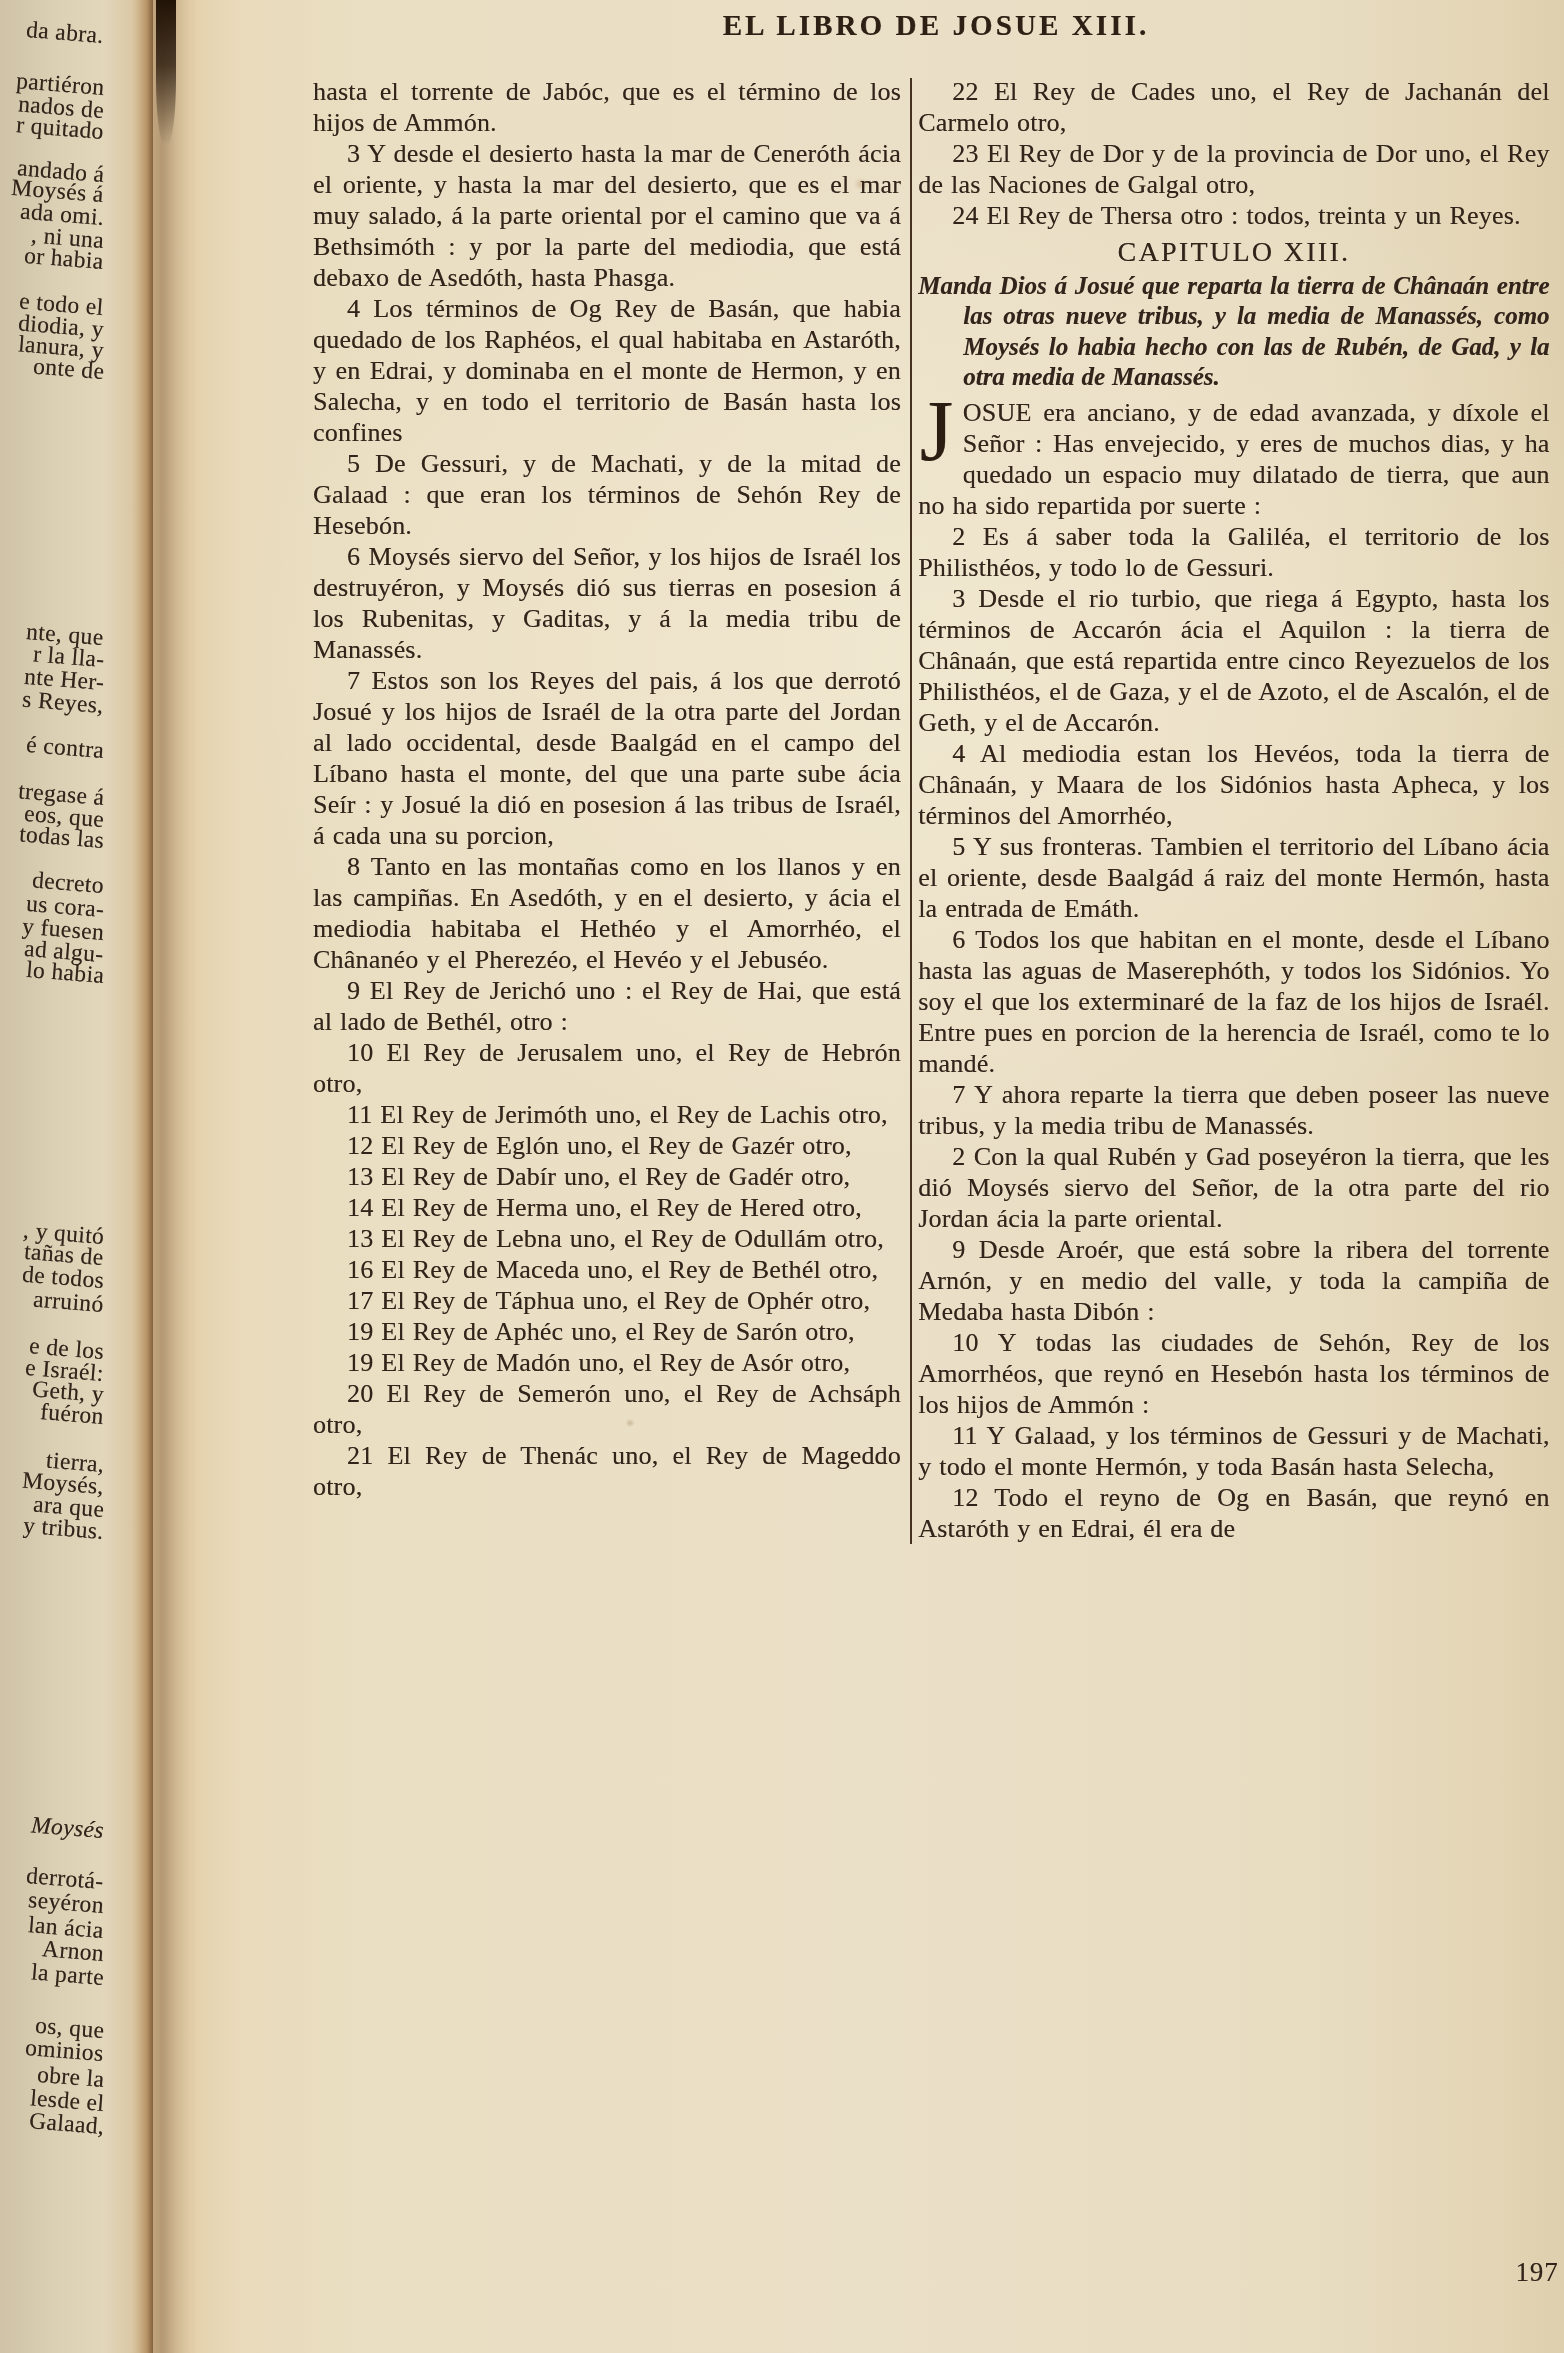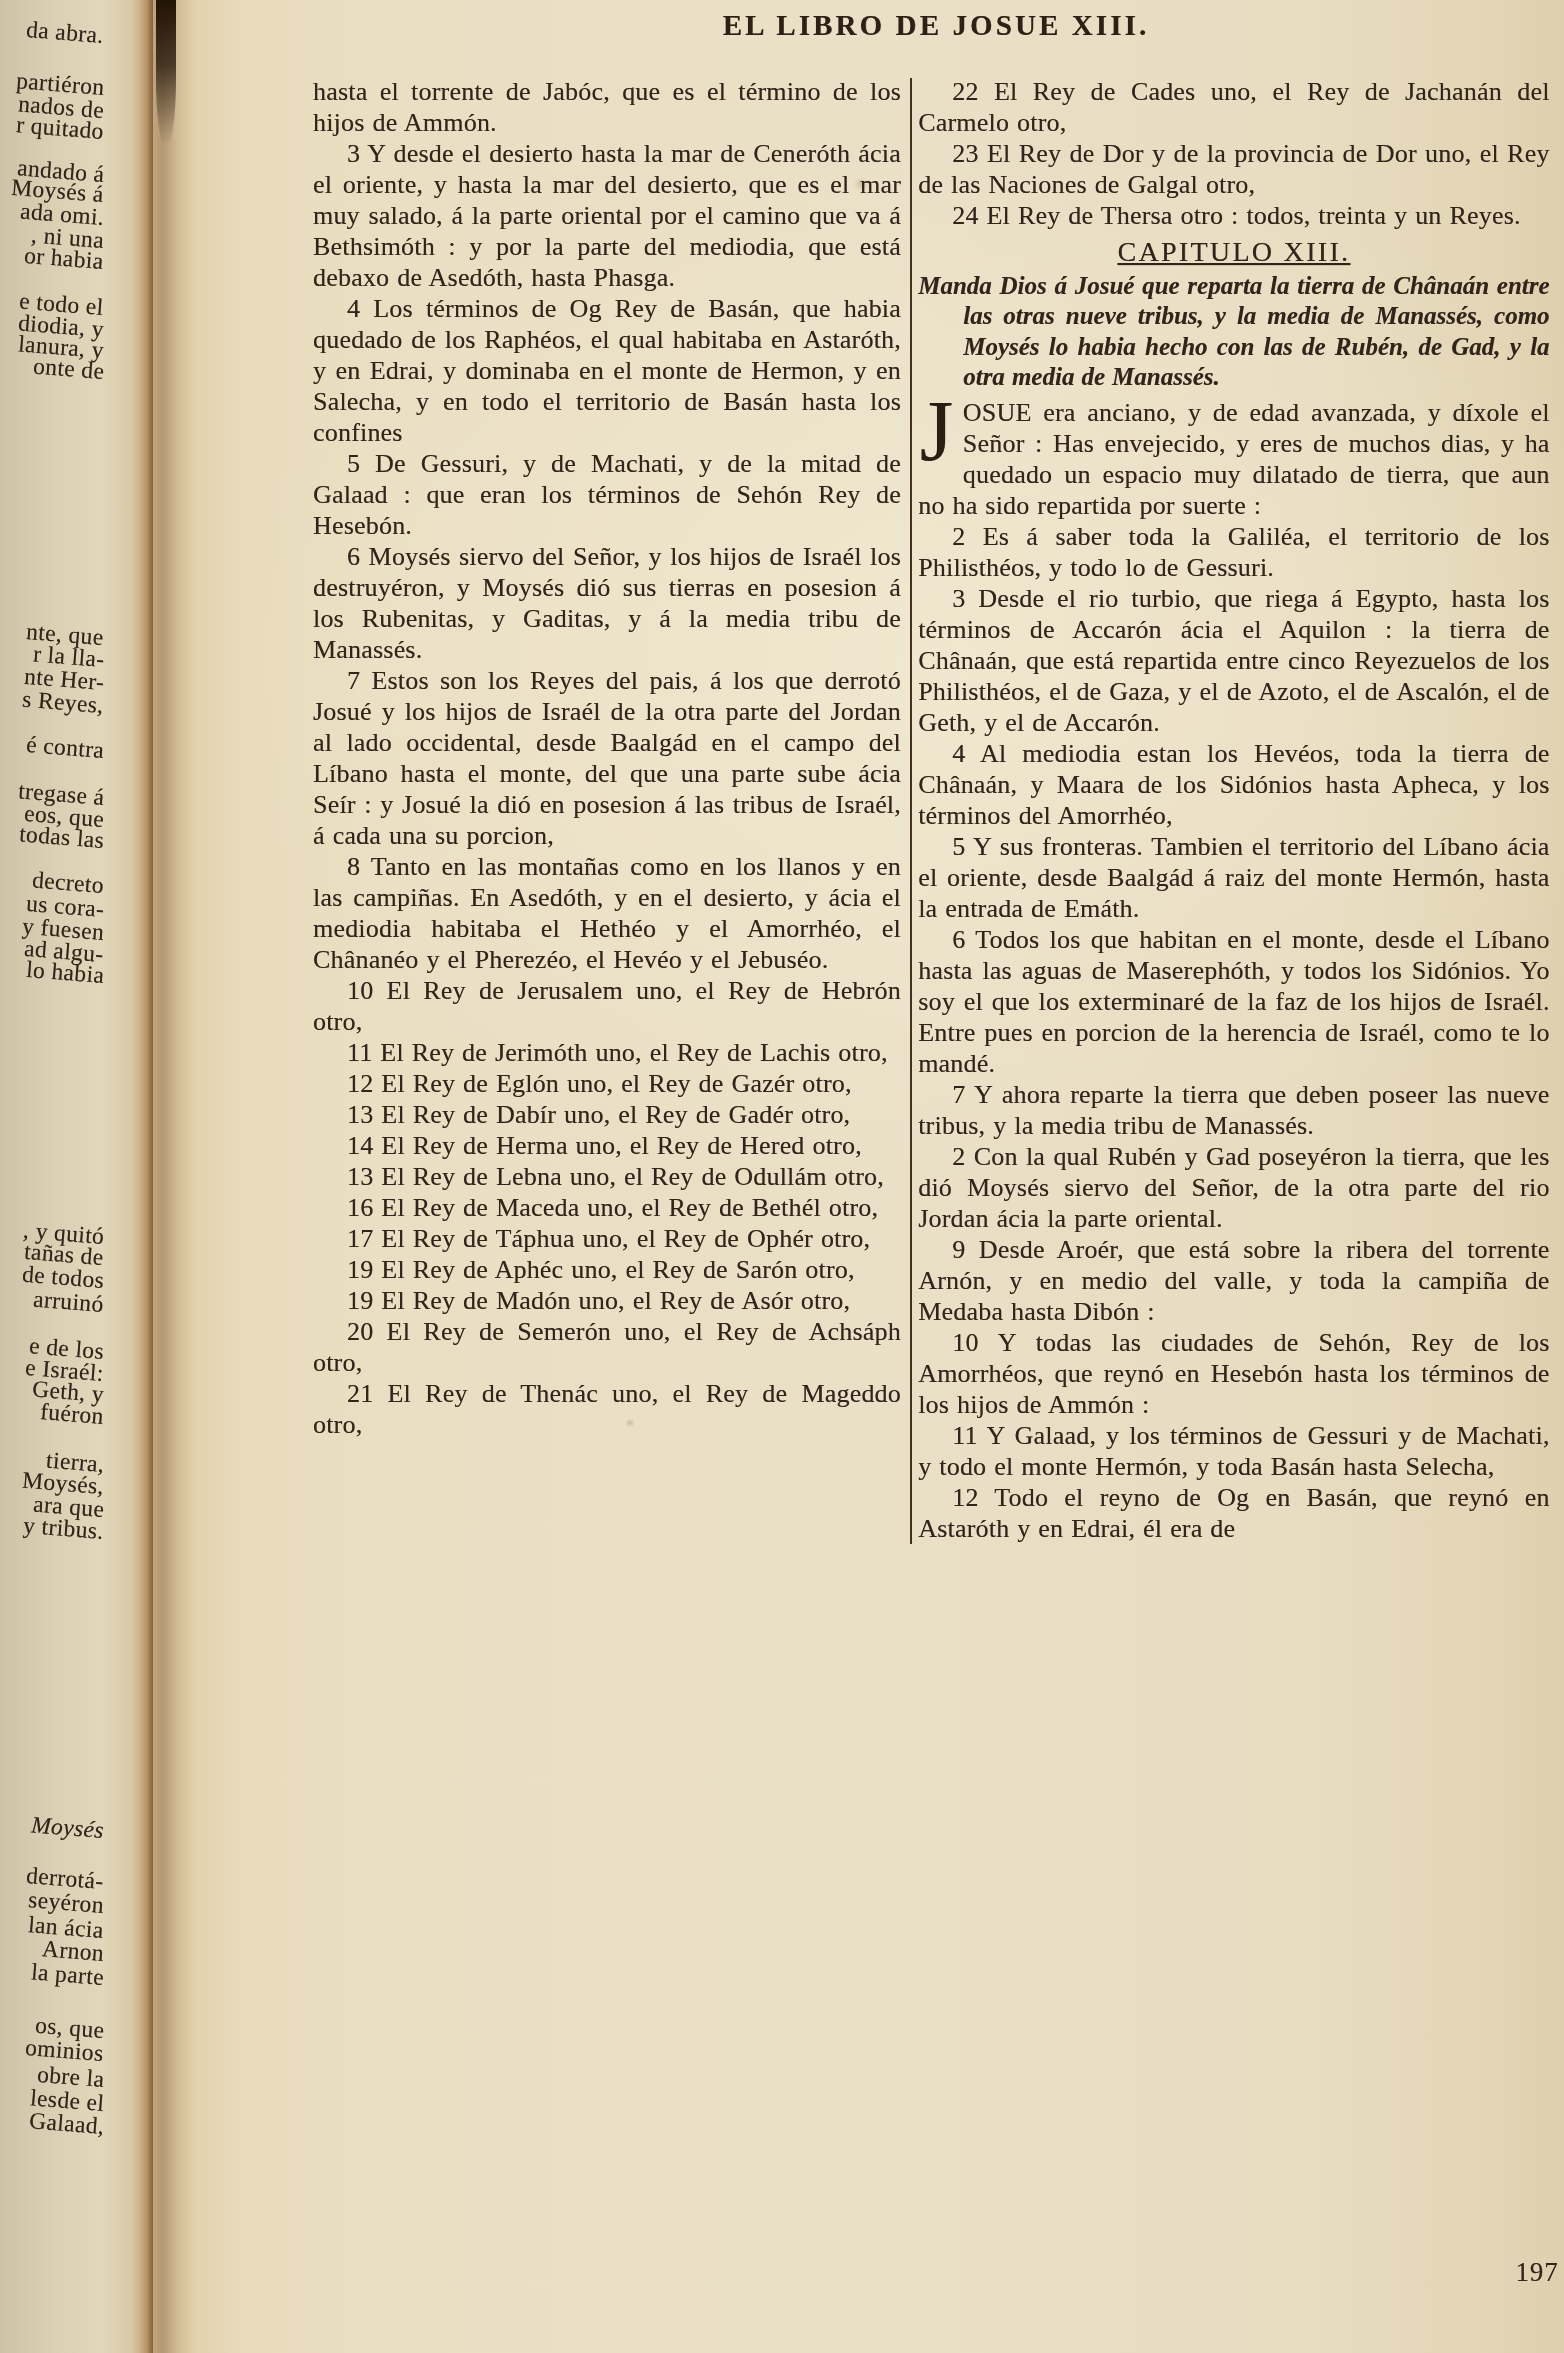--- a/index.html
+++ b/index.html
@@ -58,21 +58,20 @@
 
   p.verse{
     margin:0;text-align:justify;font-size:26px;line-height:31px;
     text-indent:34px;color:#32241a;letter-spacing:0.2px;word-spacing:1.2px;
     text-shadow:0.2px 0.2px 0.5px rgba(40,25,12,.45);
   }
   .chapter-heading{
     margin:4.7px 0 1.6px;text-align:center;font-size:28px;letter-spacing:2.3px;
     color:#32241a;font-weight:normal;
     text-shadow:0.3px 0.3px 0.5px rgba(40,25,12,.5);
-    text-decoration:underline;
   }
   .chapter-summary{
     margin:3.1px 0 4.7px;font-style:italic;font-weight:bold;
     font-size:25px;line-height:30.5px;text-align:justify;
     padding-left:45px;text-indent:-45px;color:#32241a;word-spacing:0.8px;
     text-shadow:0.2px 0.2px 0.5px rgba(40,25,12,.4);
   }
   p.opening{
     margin:0;text-align:justify;font-size:26px;line-height:31px;color:#32241a;
     letter-spacing:0.2px;word-spacing:1.2px;
@@ -157,20 +156,21 @@
 
         <div class="col-left">
 
         <p class="verse" style="text-indent: 0px;">hasta el torrente de Jabóc, que es el término de los hijos de Ammón.</p>
             <p class="verse">3 Y desde el desierto hasta la mar de Ceneróth ácia el oriente, y hasta la mar del desierto, que es el mar muy salado, á la parte oriental por el camino que va á Bethsimóth : y por la parte del mediodia, que está debaxo de Asedóth, hasta Phasga.</p>
             <p class="verse">4 Los términos de Og Rey de Basán, que habia quedado de los Raphéos, el qual habitaba en Astaróth, y en Edrai, y dominaba en el monte de Hermon, y en Salecha, y en todo el territorio de Basán hasta los confines</p>
             <p class="verse">5 De Gessuri, y de Machati, y de la mitad de Galaad : que eran los términos de Sehón Rey de Hesebón.</p>
             <p class="verse">6 Moysés siervo del Señor, y los hijos de Israél los destruyéron, y Moysés dió sus tierras en posesion á los Rubenitas, y Gaditas, y á la media tribu de Manassés.</p>
             <p class="verse">7 Estos son los Reyes del pais, á los que derrotó Josué y los hijos de Israél de la otra parte del Jordan al lado occidental, desde Baalgád en el campo del Líbano hasta el monte, del que una parte sube ácia Seír : y Josué la dió en posesion á las tribus de Israél, á cada una su porcion,</p>
             <p class="verse">8 Tanto en las montañas como en los llanos y en las campiñas.  En Asedóth, y en el desierto, y ácia el mediodia habitaba el Hethéo y el Amorrhéo, el Chânanéo y el Pherezéo, el Hevéo y el Jebuséo.</p>
+            <p class="verse">9 El Rey de Jerichó uno :  el Rey de Hai, que está al lado de Bethél, otro :</p>
             <p class="verse">10 El Rey de Jerusalem uno, el Rey de Hebrón otro,</p>
             <p class="verse">11 El Rey de Jerimóth uno, el Rey de Lachis otro,</p>
             <p class="verse">12 El Rey de Eglón uno, el Rey de Gazér otro,</p>
             <p class="verse">13 El Rey de Dabír uno, el Rey de Gadér otro,</p>
             <p class="verse">14 El Rey de Herma uno, el Rey de Hered otro,</p>
             <p class="verse">13 El Rey de Lebna uno, el Rey de Odullám otro,</p>
             <p class="verse">16 El Rey de Maceda uno, el Rey de Bethél otro,</p>
             <p class="verse">17 El Rey de Táphua uno, el Rey de Ophér otro,</p>
             <p class="verse">19 El Rey de Aphéc uno, el Rey de Sarón otro,</p>
             <p class="verse">19 El Rey de Madón uno, el Rey de Asór otro,</p>

